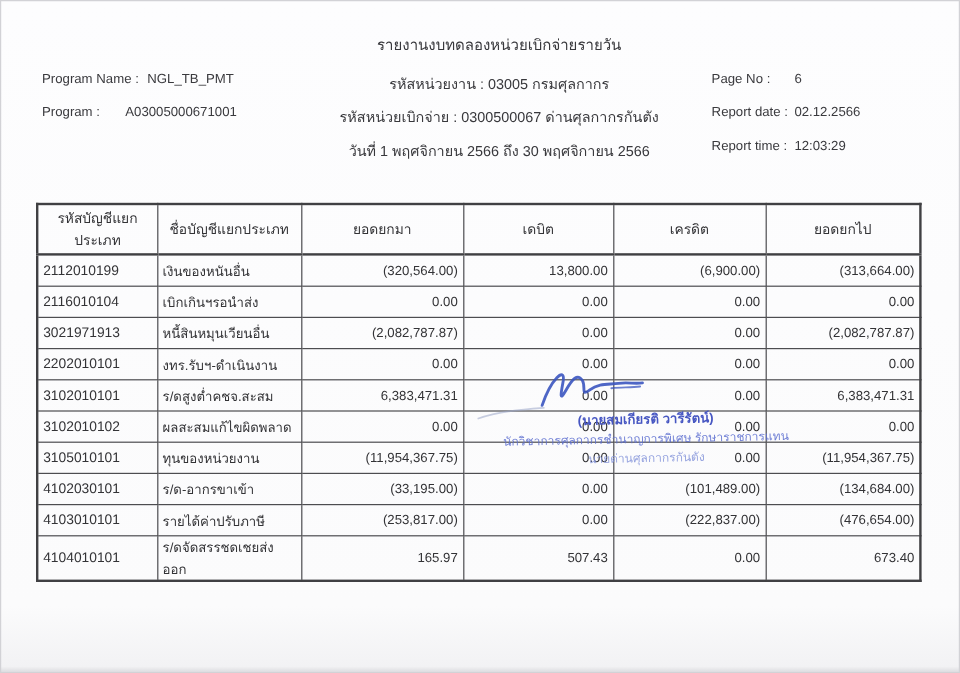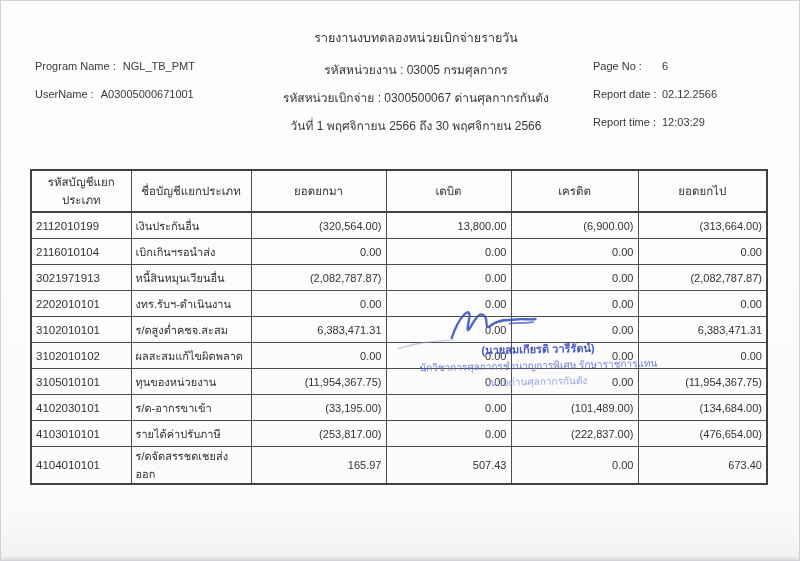--- a/index.html
+++ b/index.html
@@ -62,22 +62,22 @@
   <div class="abs center-line title" style="top:28px;">รายงานงบทดลองหน่วยเบิกจ่ายรายวัน</div>
   <div class="abs center-line" style="top:60px;">รหัสหน่วยงาน : 03005 กรมศุลกากร</div>
   <div class="abs center-line" style="top:88px;">รหัสหน่วยเบิกจ่าย : 0300500067 ด่านศุลกากรกันตัง</div>
   <div class="abs center-line" style="top:116px;">วันที่ 1 พฤศจิกายน 2566 ถึง 30 พฤศจิกายน 2566</div>
 
   <div class="abs lbl" style="left:35px;top:60px;text-align:right;">
     <span>Program Name :</span>
     <span style="margin-left:4px;">NGL_TB_PMT</span>
   </div>
   <div class="abs lbl" style="left:35px;top:88px;">
-    <span>UserName :</span>
-    <span style="margin-left:4px;">A03005000671001</span>
+    <span>Program :</span>
+    <span style="margin-left:18px;">A03005000671001</span>
   </div>
 
   <div class="abs lbl" style="left:593px;top:60px;">Page No :</div>
   <div class="abs lbl" style="left:662px;top:60px;">6</div>
   <div class="abs lbl" style="left:593px;top:88px;">Report date :</div>
   <div class="abs lbl" style="left:662px;top:88px;">02.12.2566</div>
   <div class="abs lbl" style="left:593px;top:116px;">Report time :</div>
   <div class="abs lbl" style="left:662px;top:116px;">12:03:29</div>
 
   <table class="tb">
@@ -95,21 +95,21 @@
           <th>ชื่อบัญชีแยกประเภท</th>
           <th>ยอดยกมา</th>
           <th>เดบิต</th>
           <th>เครดิต</th>
           <th>ยอดยกไป</th>
         </tr>
     </thead>
     <tbody>
         <tr>
           <td class="c0">2112010199</td>
-          <td class="c1">เงินประกันอื่น</td>
+          <td class="c1">เงินของหนันอื่น</td>
           <td class="c2">(320,564.00)</td>
           <td class="c3">13,800.00</td>
           <td class="c4">(6,900.00)</td>
           <td class="c5">(313,664.00)</td>
         </tr>
         <tr>
           <td class="c0">2116010104</td>
           <td class="c1">เบิกเกินฯรอนำส่ง</td>
           <td class="c2">0.00</td>
           <td class="c3">0.00</td>

